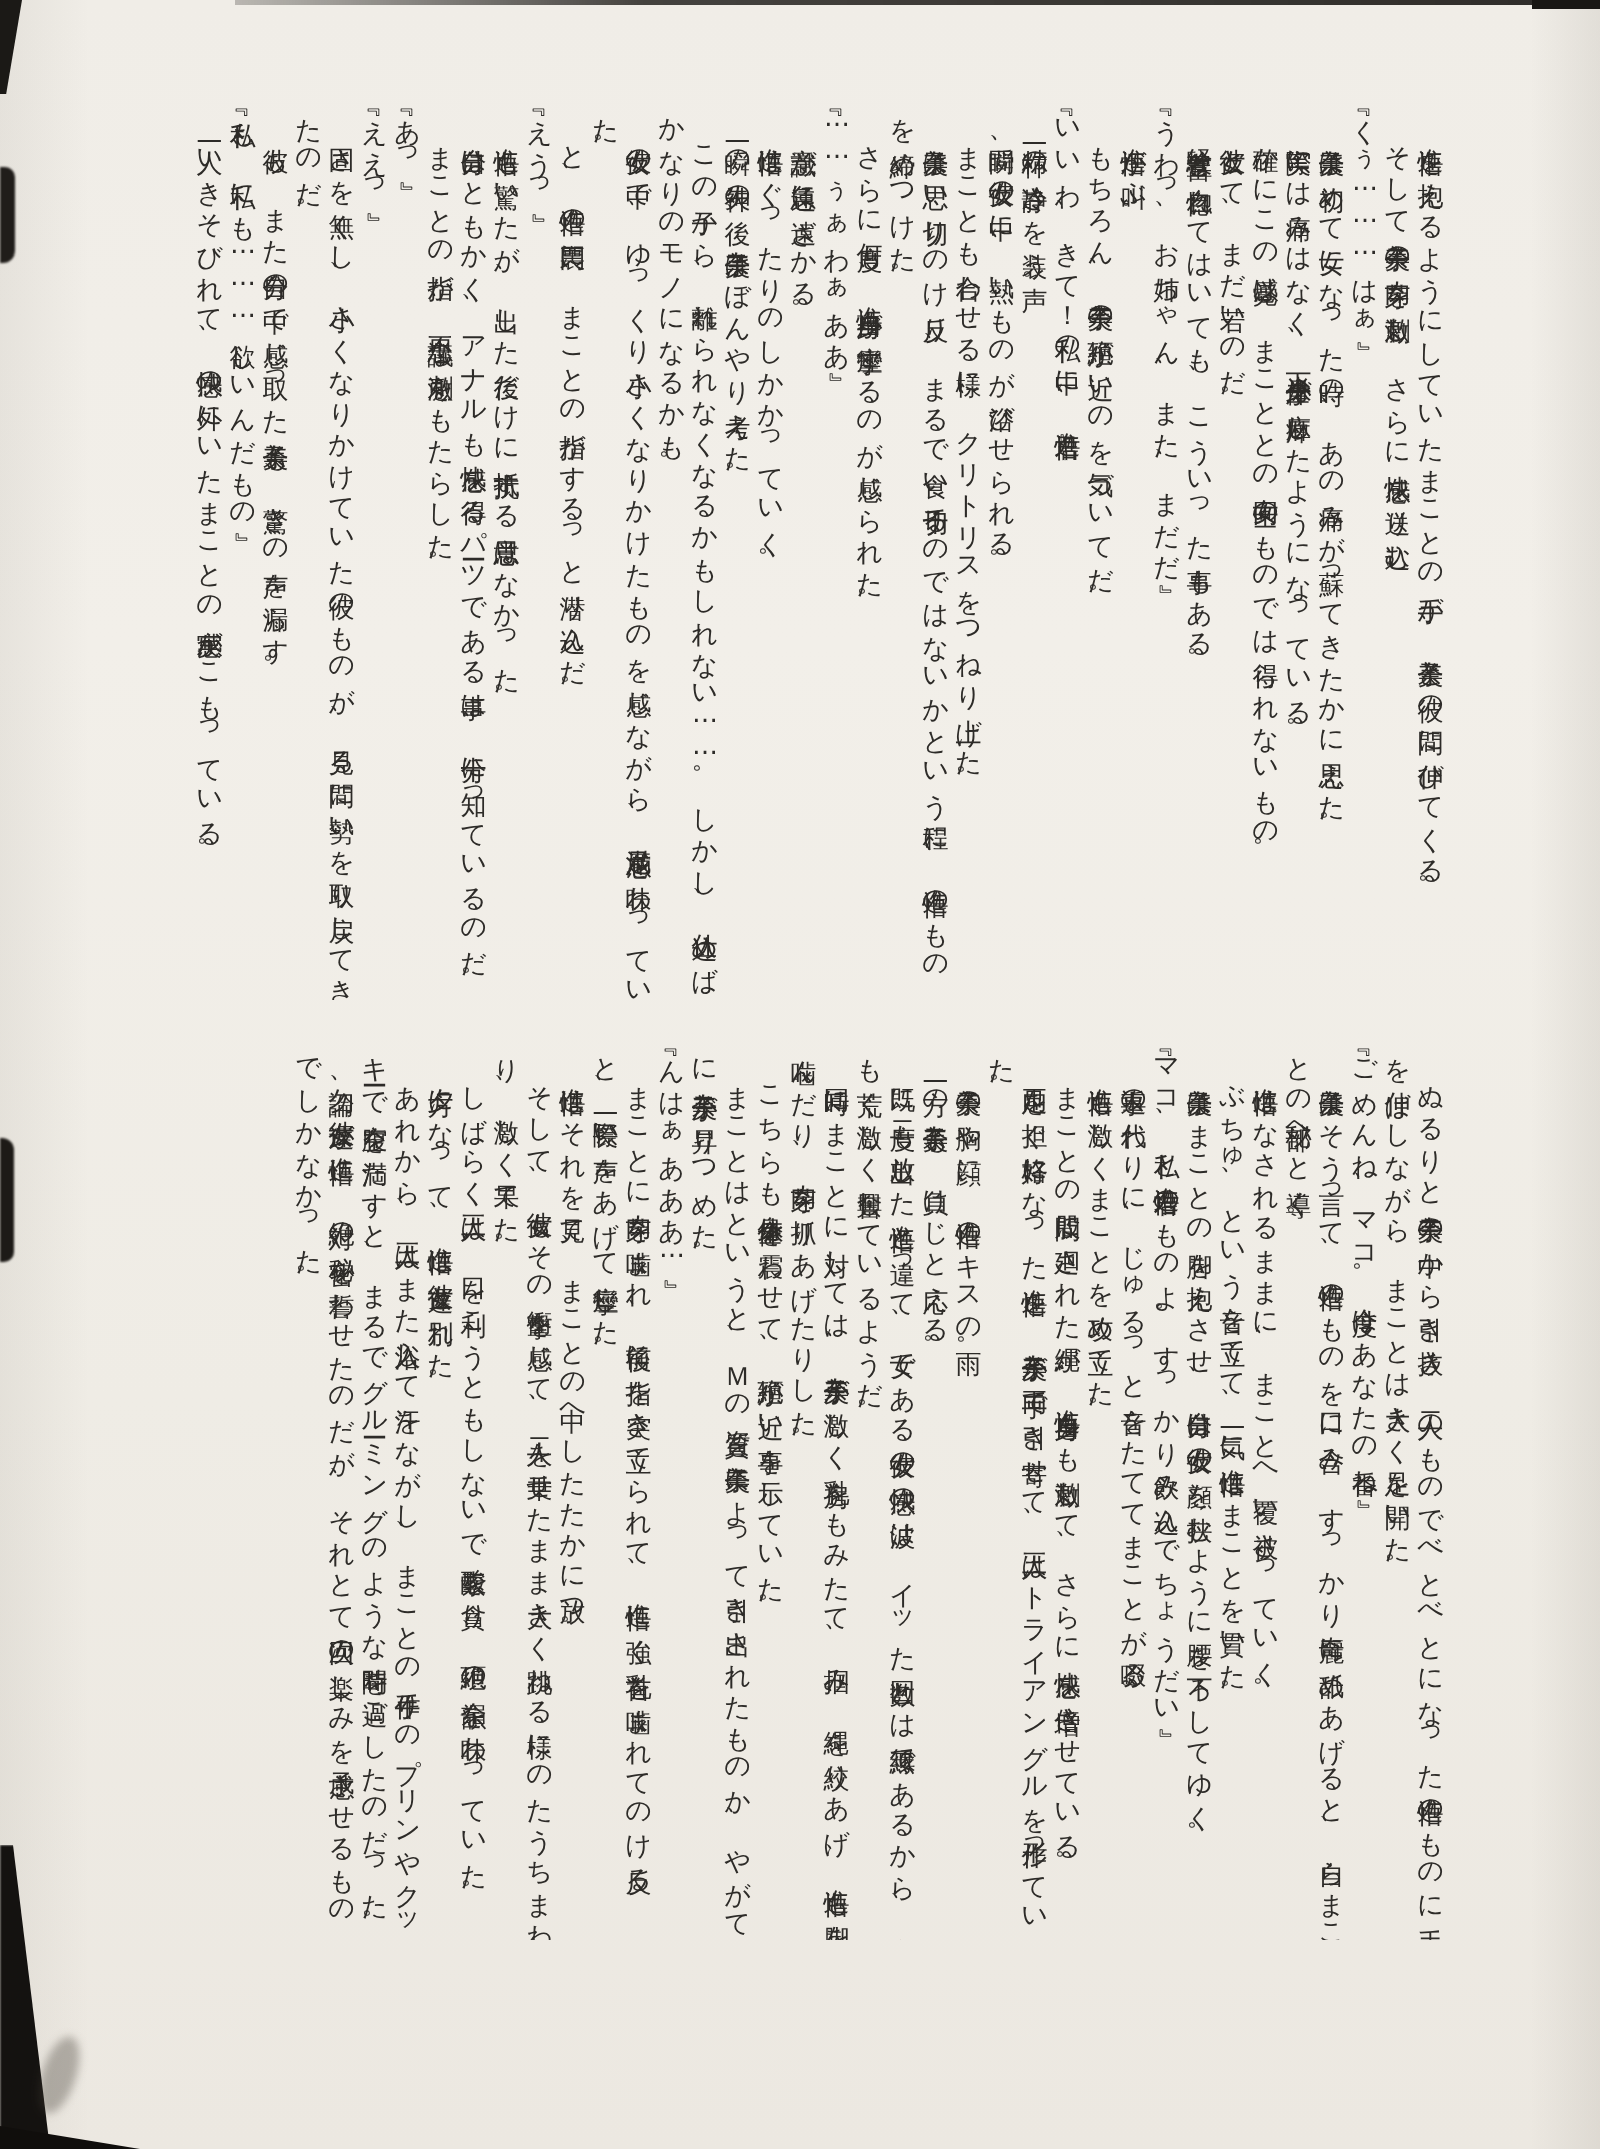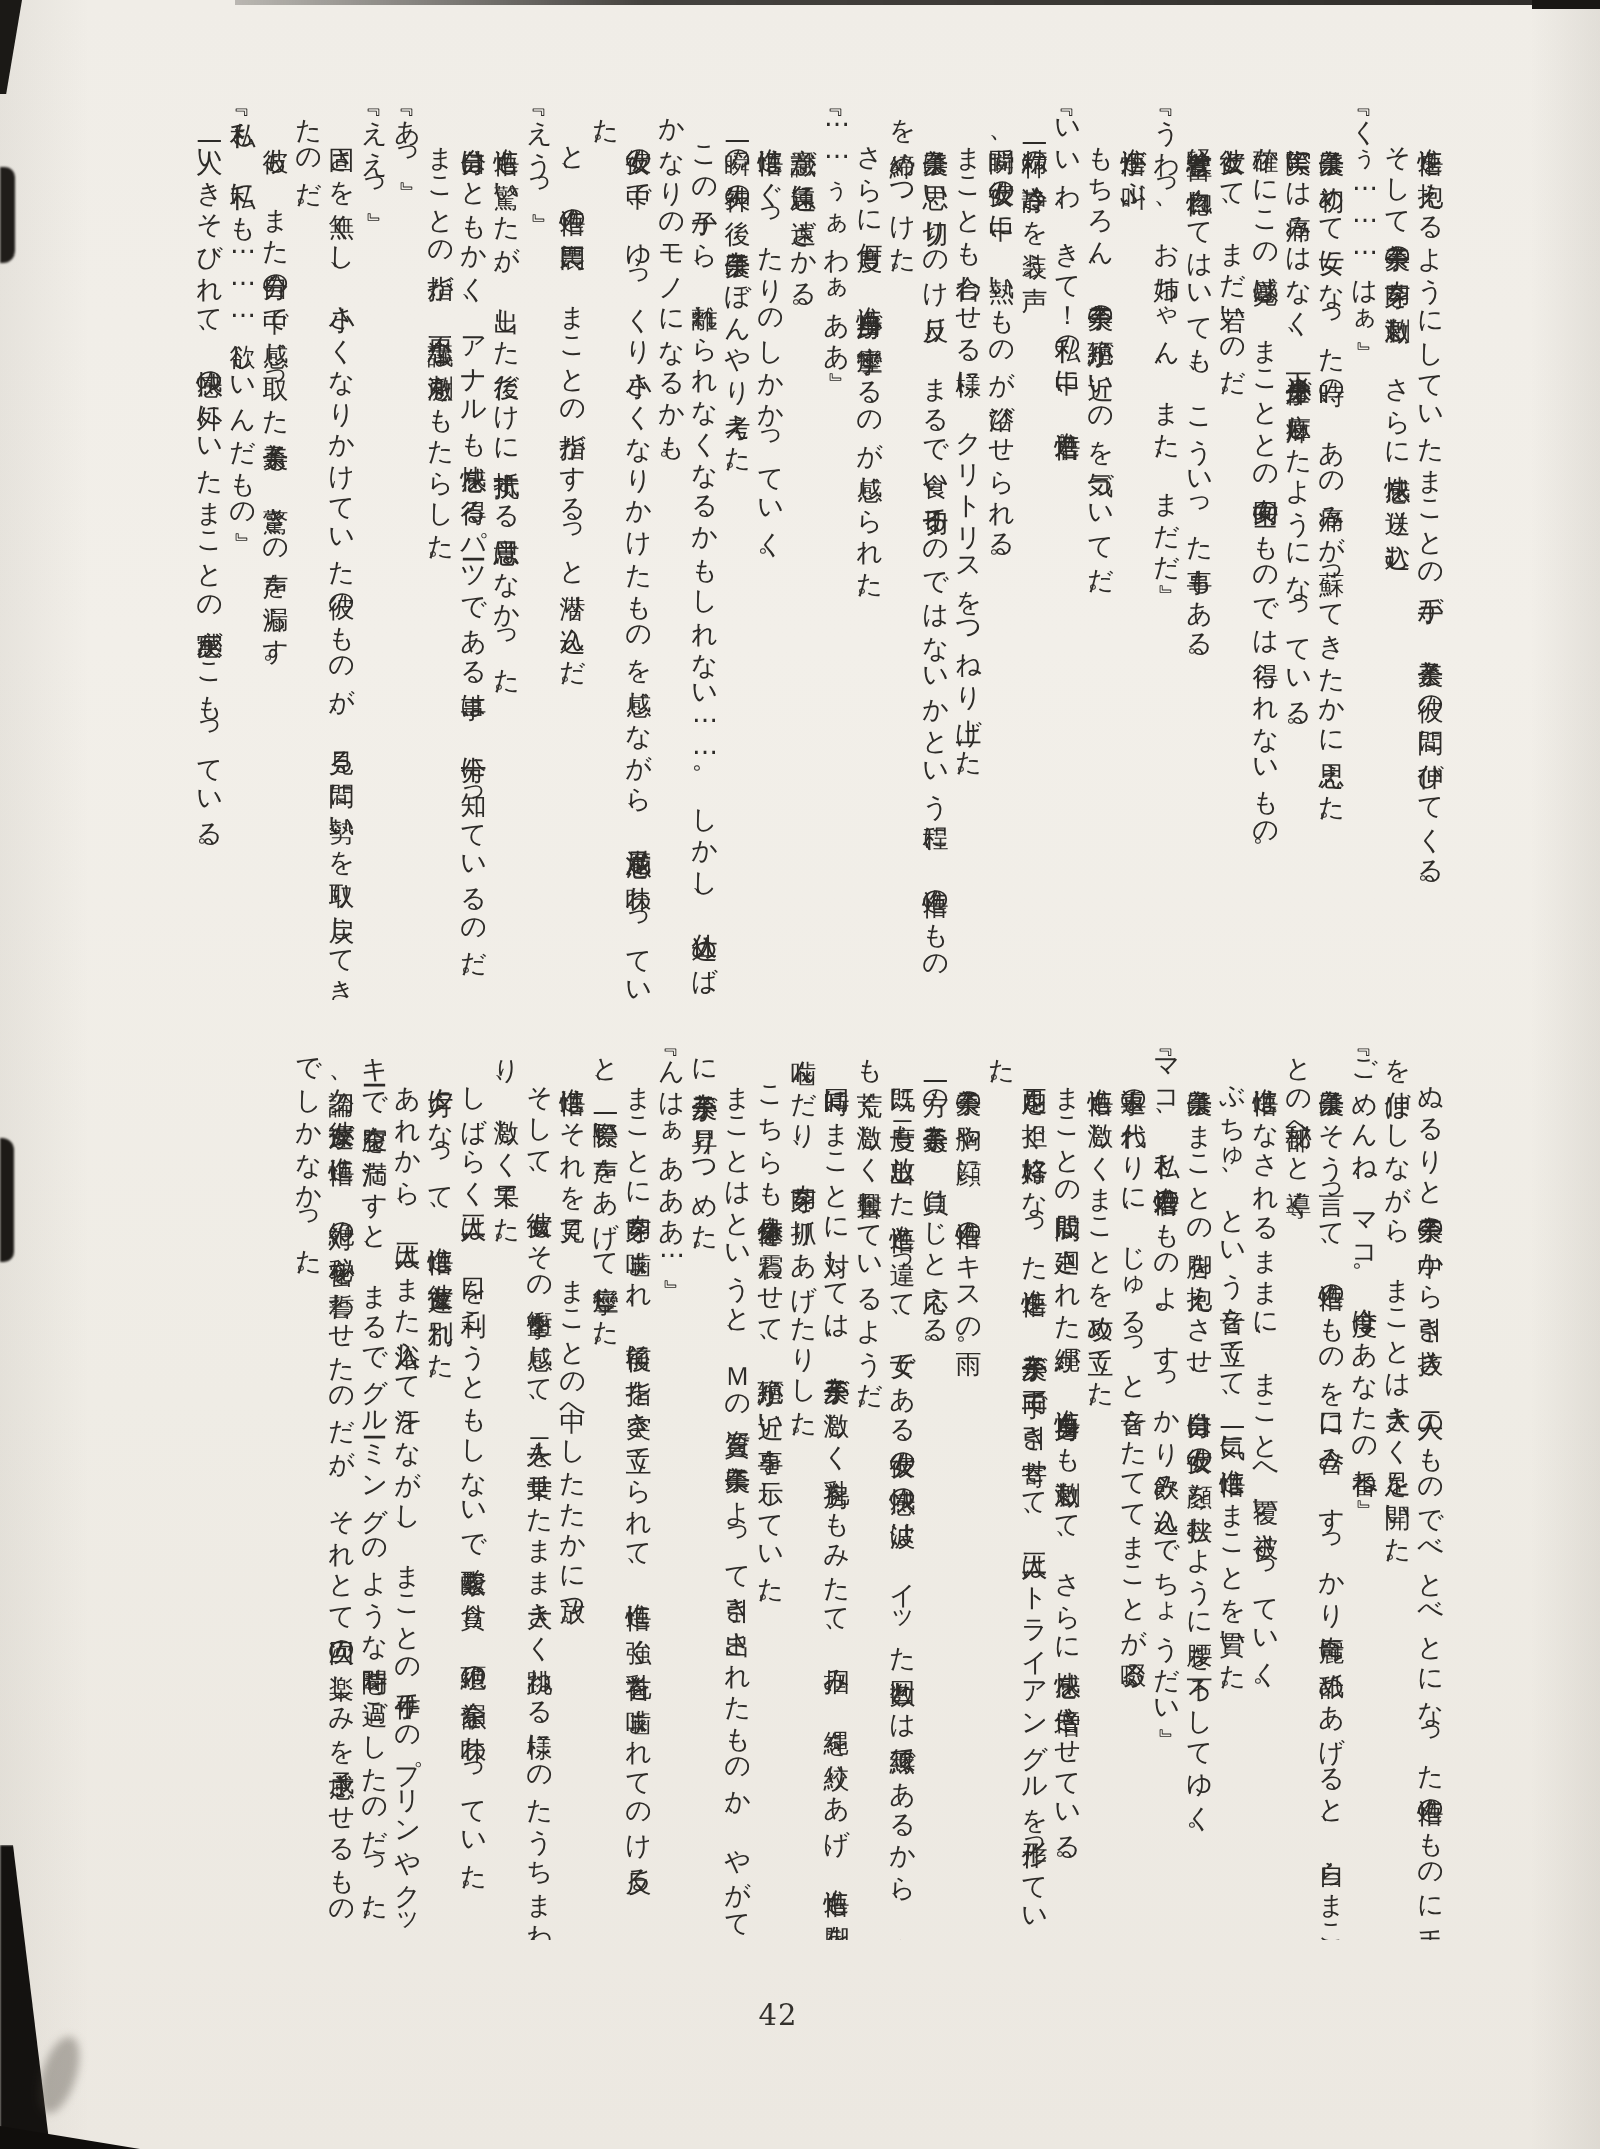--- a/index.html
+++ b/index.html
@@ -152,21 +152,20 @@
       <p>『んはぁあああ…』</p>
       <p>　まことに肉芽を噛まれ、前後に指を突き立てられて、進悟に強く乳首を噛まれてのけ反ると、一際長い声をあげて痙攣した。</p>
       <p>　進悟はそれを見て、まことの中へしたたかに放つ。</p>
       <p>　そして、彼女もその衝撃を感じて、二人を乗せたまま大きく跳ねる様にのたうちまわり、激しく果てた。</p>
       <p>　しばらく三人は、口を利こうともしないで酸素を貪り、絶頂の余韻を味わっていた。</p>
       <p>　夕方になって、進悟は彼女達と別れた。</p>
       <p>　あれから、三人はまた入浴して汗をながし、まことの手作りのプリンやクッキーで空腹を満たすと、まるでグルーミングのような時間を過ごしたのだった。</p>
       <p>　勿論、彼女達が進悟に、絶対の秘密を誓わせたのだが、それとて次回の楽しみを予感させるものでしかなかった。</p>
     </div>
 
-  <div class="page-number">42</div>
 
   <div class="art art-top-left-wedge"></div>
   <div class="art art-top-line"></div>
   <div class="art art-top-right"></div>
   <div class="art art-left-blob-a"></div>
   <div class="art art-left-blob-b"></div>
   <div class="art art-bottom-left-corner"></div>
   <div class="art art-bottom-strip"></div>
   <div class="art art-bottom-smudge"></div>
 

